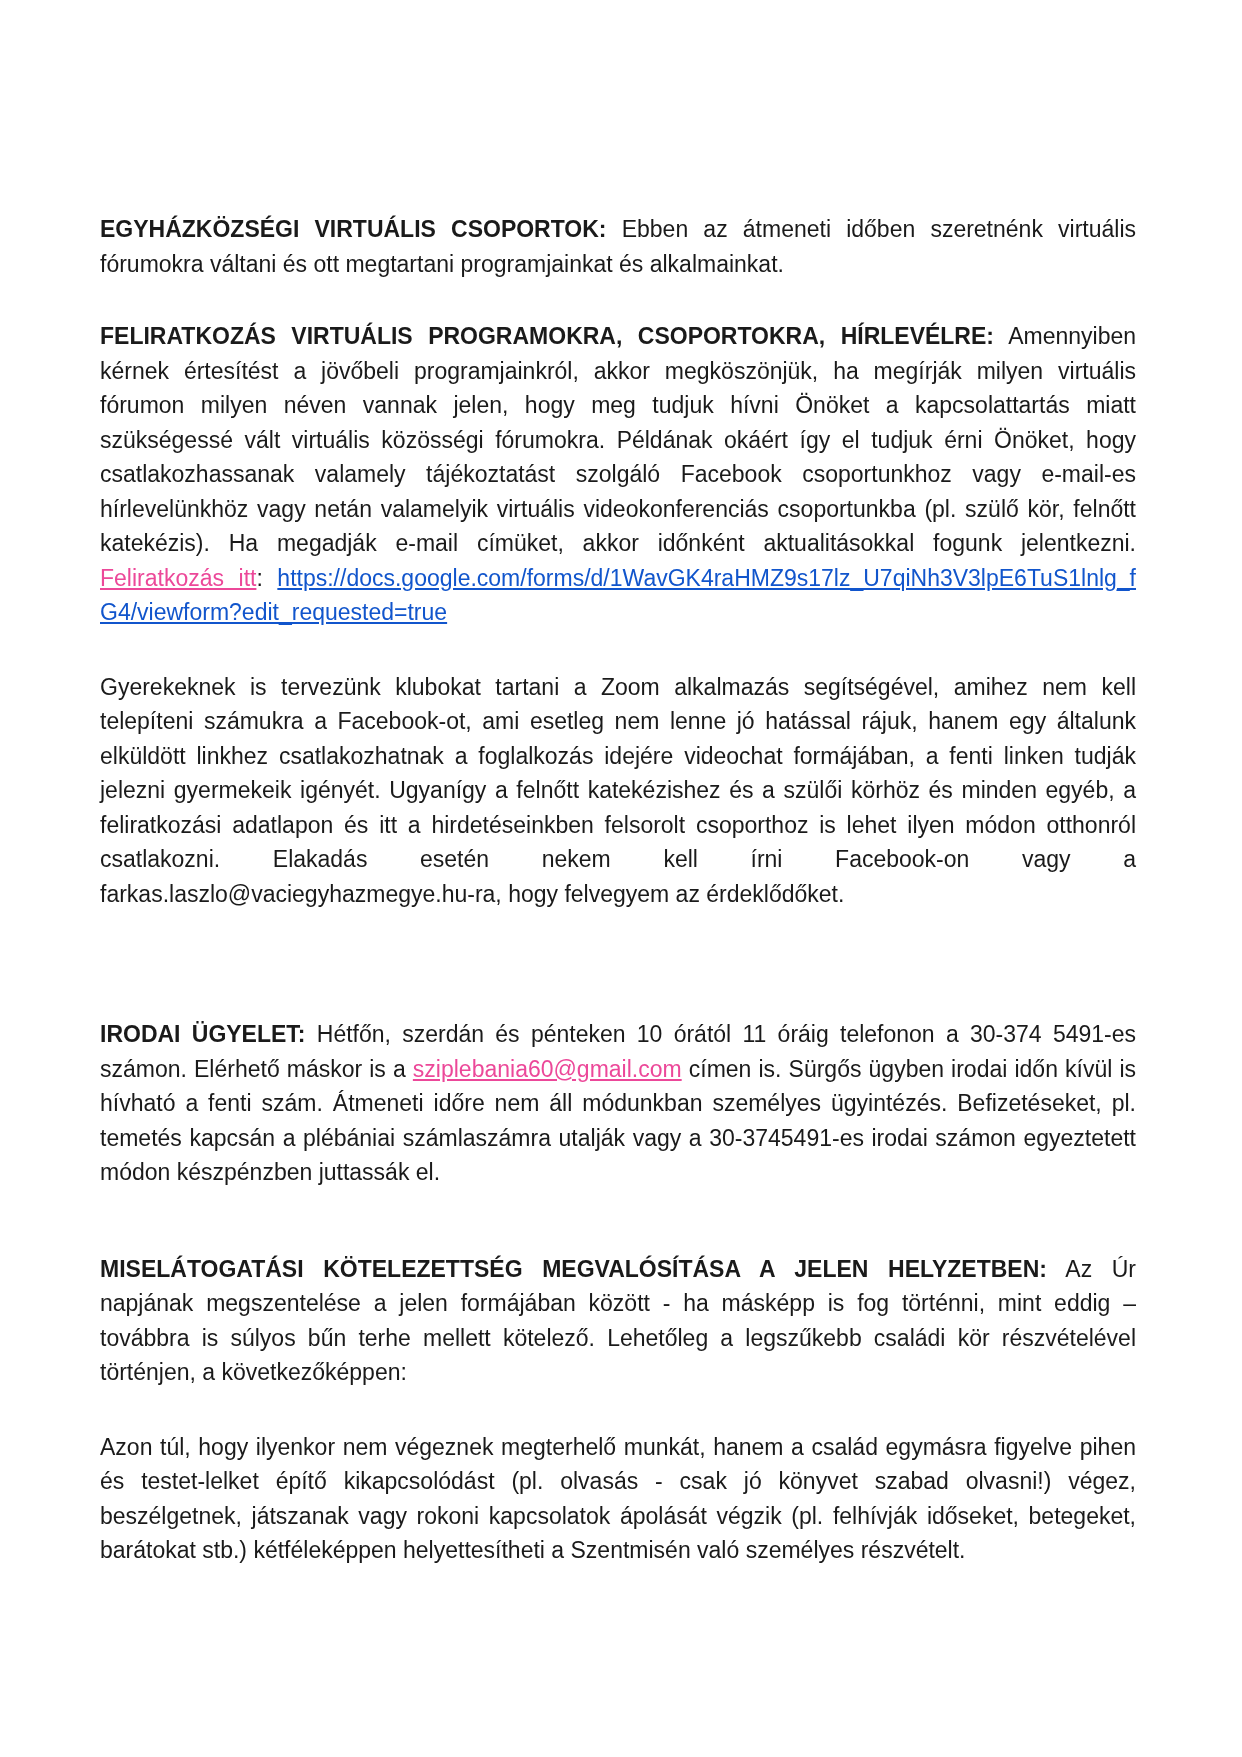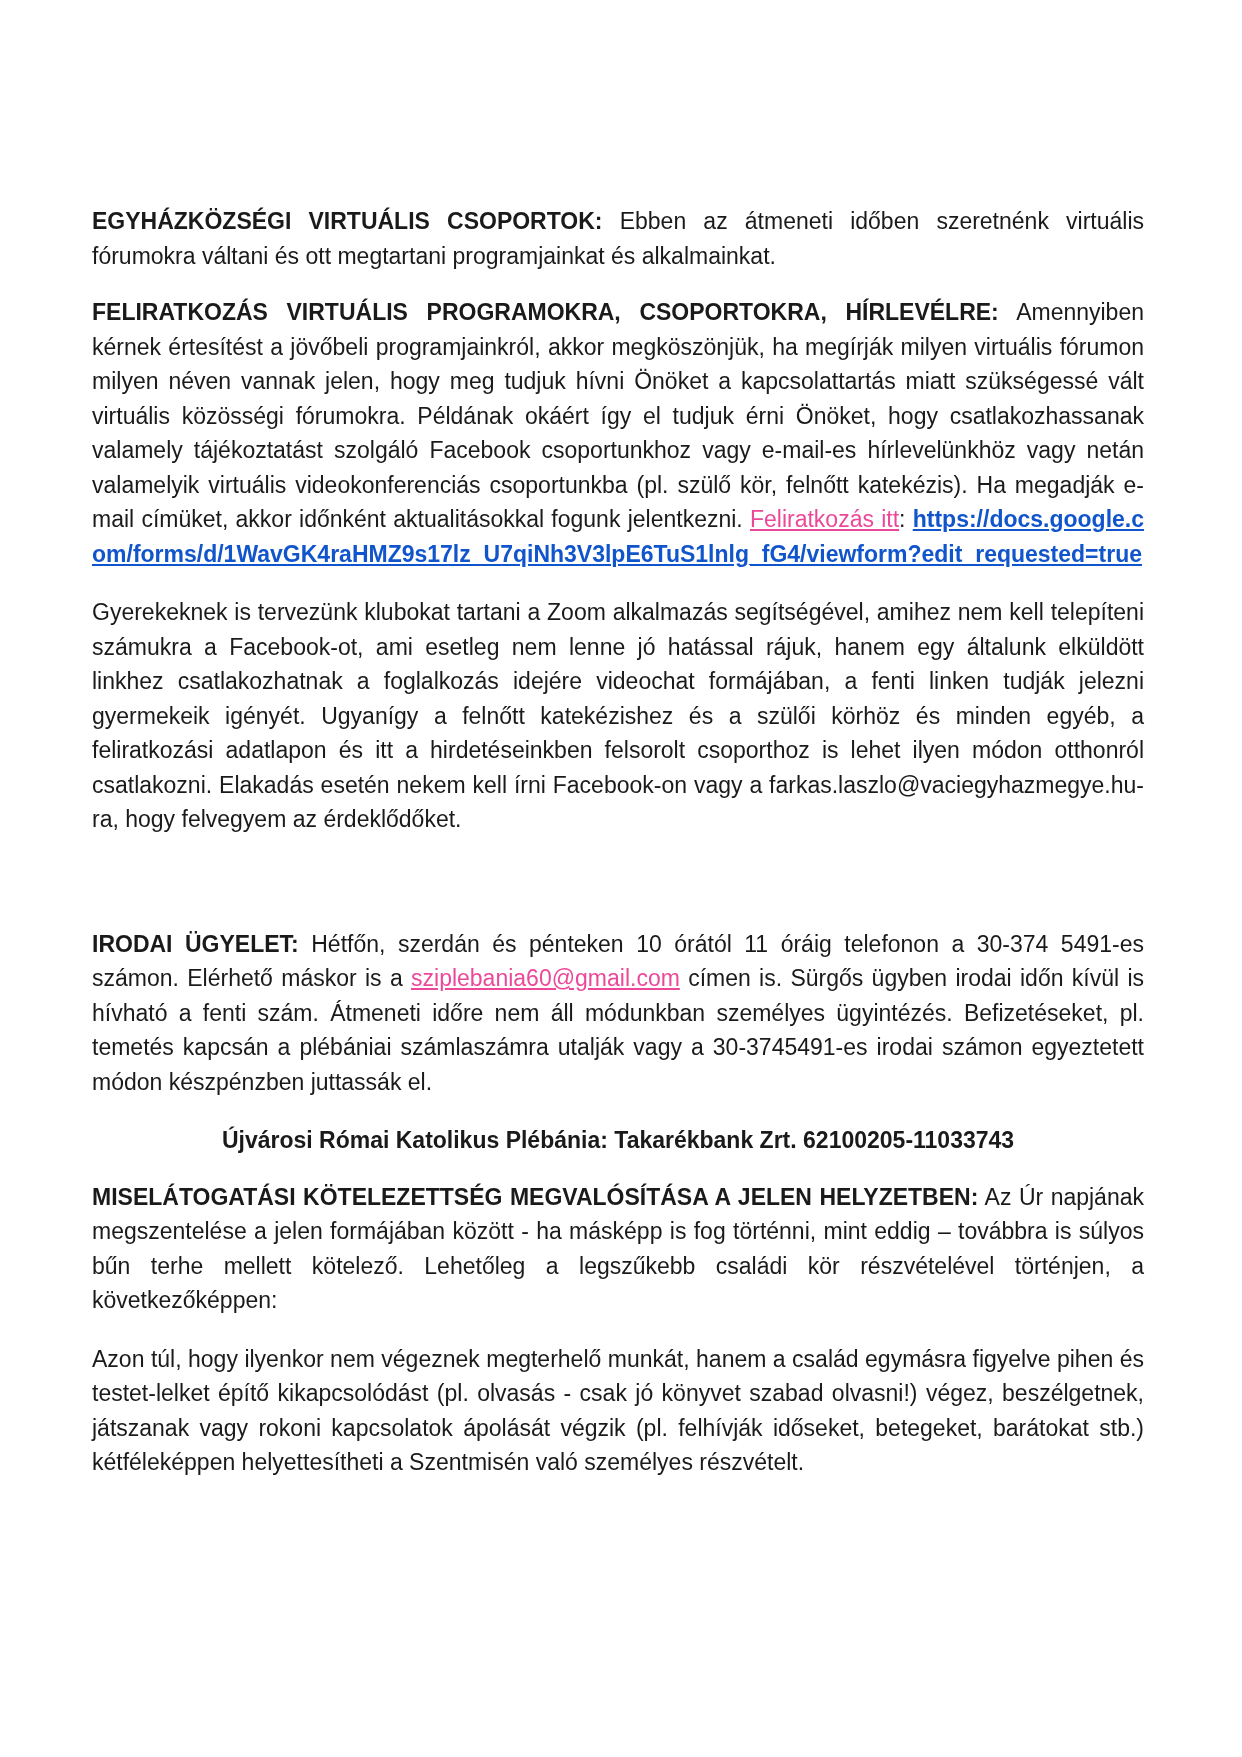--- a/index.html
+++ b/index.html
@@ -5,21 +5,21 @@
   html, body { margin: 0; padding: 0; background: #ffffff; }
   body { width: 1242px; height: 1757px; position: relative; overflow: hidden; }
   .page {
     position: absolute;
     left: 92px; top: 204px; width: 1052px;
     font-family: "Liberation Sans", sans-serif;
     font-size: 23px;
     line-height: 34.5px;
     color: #1a1a1a;
   }
-  p { margin: 0; text-align: justify; }
+  p { margin: 8px; text-align: justify; }
   .b { font-weight: bold; }
   .gap1 { height: 22px; }
   .gap2 { height: 24px; }
   .gap-big { height: 90px; }
   .center { text-align: center; font-weight: bold; }
   a.link { color: #1155cc; text-decoration: underline; }
   .ul { text-decoration: underline; color: #ec4899; }
 </style>
 </head>
 <body>
@@ -27,36 +27,35 @@
 <div class="page">
 
   <p>
     <span class="b">EGYHÁZKÖZSÉGI VIRTUÁLIS CSOPORTOK:</span><span> Ebben az átmeneti időben szeretnénk virtuális fórumokra váltani és ott megtartani programjainkat és alkalmainkat.</span>
   </p>
 
   <div class="gap1"></div>
 
   <p>
     <span class="b">FELIRATKOZÁS VIRTUÁLIS PROGRAMOKRA, CSOPORTOKRA, HÍRLEVÉLRE:</span><span> Amennyiben kérnek értesítést a jövőbeli programjainkról, akkor megköszönjük, ha megírják milyen virtuális fórumon milyen néven vannak jelen, hogy meg tudjuk hívni Önöket a kapcsolattartás miatt szükségessé vált virtuális közösségi fórumokra. Példának okáért így el tudjuk érni Önöket, hogy csatlakozhassanak valamely tájékoztatást szolgáló Facebook csoportunkhoz vagy e-mail-es hírlevelünkhöz vagy netán valamelyik virtuális videokonferenciás csoportunkba (pl. szülő kör, felnőtt katekézis). Ha megadják e-mail címüket, akkor időnként aktualitásokkal fogunk jelentkezni. </span><span class="ul">Feliratkozás itt</span><span>:</span>
-    <a class="link" style="word-break: break-all; font-weight: bold;">https://docs.google.com/forms/d/1WavGK4raHMZ9s17lz_U7qiNh3V3lpE6TuS1lnlg_fG4/viewform?edit_requested=true</a>
+    <a class="link" style="word-break: break-all;">https://docs.google.com/forms/d/1WavGK4raHMZ9s17lz_U7qiNh3V3lpE6TuS1lnlg_fG4/viewform?edit_requested=true</a>
   </p>
 
   <div class="gap2"></div>
 
   <p>Gyerekeknek is tervezünk klubokat tartani a Zoom alkalmazás segítségével, amihez nem kell telepíteni számukra a Facebook-ot, ami esetleg nem lenne jó hatással rájuk, hanem egy általunk elküldött linkhez csatlakozhatnak a foglalkozás idejére videochat formájában, a fenti linken tudják jelezni gyermekeik igényét. Ugyanígy a felnőtt katekézishez és a szülői körhöz és minden egyéb, a feliratkozási adatlapon és itt a hirdetéseinkben felsorolt csoporthoz is lehet ilyen módon otthonról csatlakozni. Elakadás esetén nekem kell írni Facebook-on vagy a farkas.laszlo@vaciegyhazmegye.hu-ra, hogy felvegyem az érdeklődőket.</p>
 
   <div class="gap-big"></div>
 
   <p>
     <span class="b">IRODAI ÜGYELET:</span><span> Hétfőn, szerdán és pénteken 10 órától 11 óráig telefonon a 30-374 5491-es számon. Elérhető máskor is a </span><span class="ul">sziplebania60@gmail.com</span><span> címen is. Sürgős ügyben irodai időn kívül is hívható a fenti szám. Átmeneti időre nem áll módunkban személyes ügyintézés. Befizetéseket, pl. temetés kapcsán a plébániai számlaszámra utalják vagy a 30-3745491-es irodai számon egyeztetett módon készpénzben juttassák el.</span>
   </p>
 
   <div class="gap2"></div>
 
-  <p class="center" style="text-align:center;">Újvárosi Római Katolikus Plébánia: Takarékbank Zrt. 62100205-11033743</p>
 
   <div class="gap1"></div>
 
   <p>
     <span class="b">MISELÁTOGATÁSI KÖTELEZETTSÉG MEGVALÓSÍTÁSA A JELEN HELYZETBEN:</span><span> Az Úr napjának megszentelése a jelen formájában között - ha másképp is fog történni, mint eddig – továbbra is súlyos bűn terhe mellett kötelező. Lehetőleg a legszűkebb családi kör részvételével történjen, a következőképpen:</span>
   </p>
 
   <div class="gap2"></div>
 
   <p>Azon túl, hogy ilyenkor nem végeznek megterhelő munkát, hanem a család egymásra figyelve pihen és testet-lelket építő kikapcsolódást (pl. olvasás - csak jó könyvet szabad olvasni!) végez, beszélgetnek, játszanak vagy rokoni kapcsolatok ápolását végzik (pl. felhívják időseket, betegeket, barátokat stb.) kétféleképpen helyettesítheti a Szentmisén való személyes részvételt.</p>

